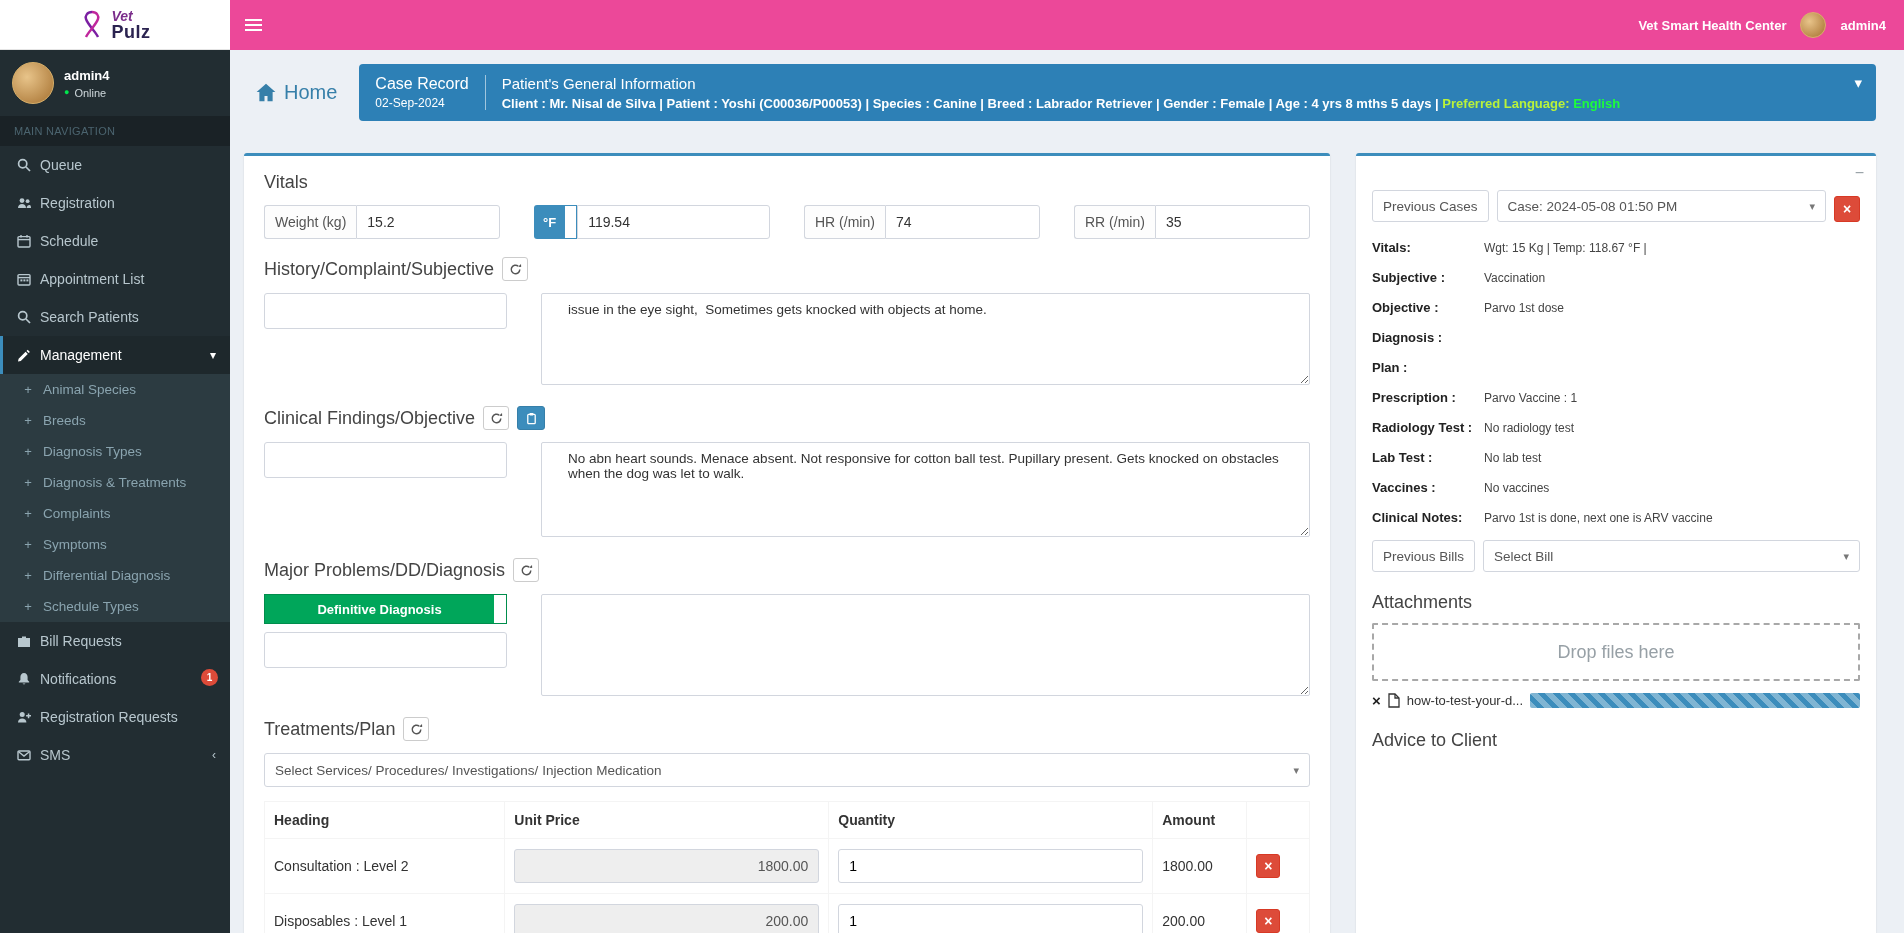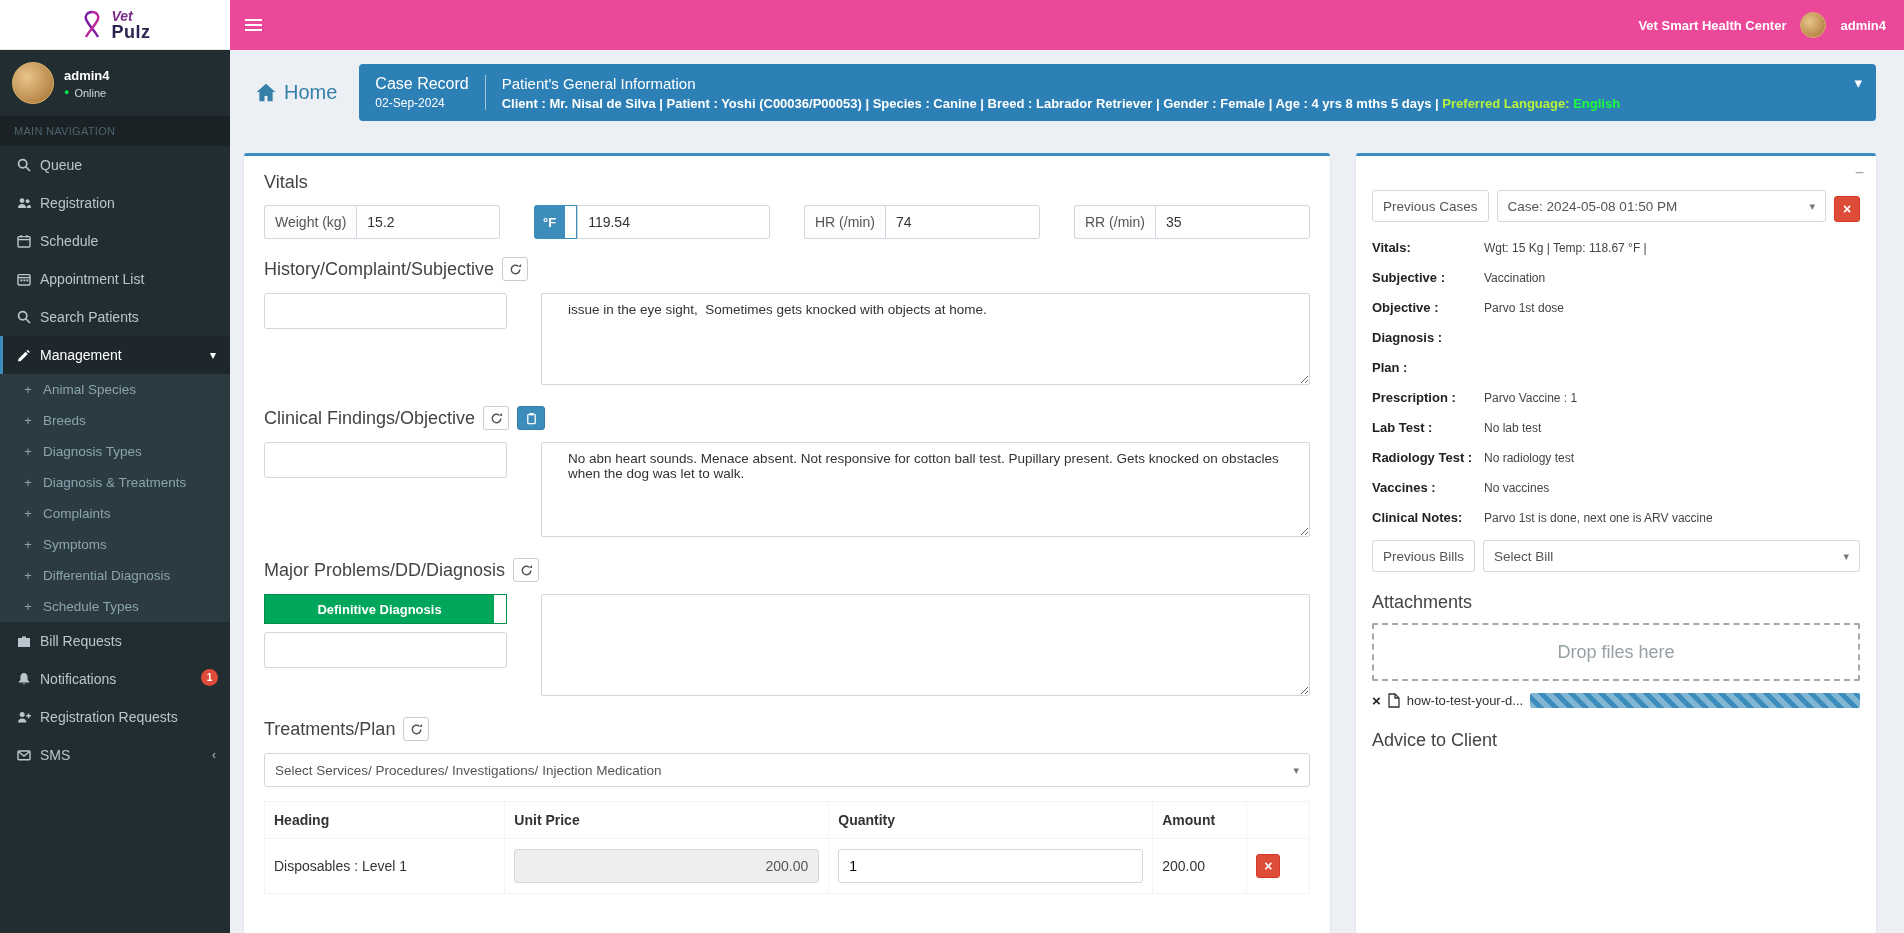--- a/index.html
+++ b/index.html
@@ -422,20 +422,29 @@
             <tr>
               <th class="col-heading">Heading</th>
               <th class="col-price">Unit Price</th>
               <th class="col-qty">Quantity</th>
               <th class="col-amount">Amount</th>
               <th class="col-del"></th>
             </tr>
           </thead>
           <tbody>
             <tr>
+              <td>Consultation : Level 2</td>
+              <td><input class="price-input" readonly="" value="1800.00" style=""></td>
+              <td><input class="qty-input" value="1" style=""></td>
+              <td class="amount-cell">1800.00</td>
+              <td>
+                  <button class="btn-del">×</button>
+                </td>
+            </tr>
+            <tr>
               <td>Disposables : Level 1</td>
               <td><input class="price-input" readonly="" value="200.00" style=""></td>
               <td><input class="qty-input" value="1" style=""></td>
               <td class="amount-cell">200.00</td>
               <td>
                   <button class="btn-del">×</button>
                 </td>
             </tr>
           </tbody>
         </table>
@@ -472,26 +481,26 @@
             </div>
           <div class="case-field">
               <span class="cf-label">Plan :</span>
               <span class="cf-value"></span>
             </div>
           <div class="case-field">
               <span class="cf-label">Prescription :</span>
               <span class="cf-value">Parvo Vaccine : 1</span>
             </div>
           <div class="case-field">
+              <span class="cf-label">Radiology Test :</span>
+              <span class="cf-value">No radiology test</span>
+            </div>
+          <div class="case-field">
               <span class="cf-label">Lab Test :</span>
               <span class="cf-value">No lab test</span>
-            </div>
-          <div class="case-field">
-              <span class="cf-label">Radiology Test :</span>
-              <span class="cf-value">No radiology test</span>
             </div>
           <div class="case-field">
               <span class="cf-label">Vaccines :</span>
               <span class="cf-value">No vaccines</span>
             </div>
           <div class="case-field">
               <span class="cf-label">Clinical Notes:</span>
               <span class="cf-value">Parvo 1st is done, next one is ARV vaccine</span>
             </div>
         </div>

